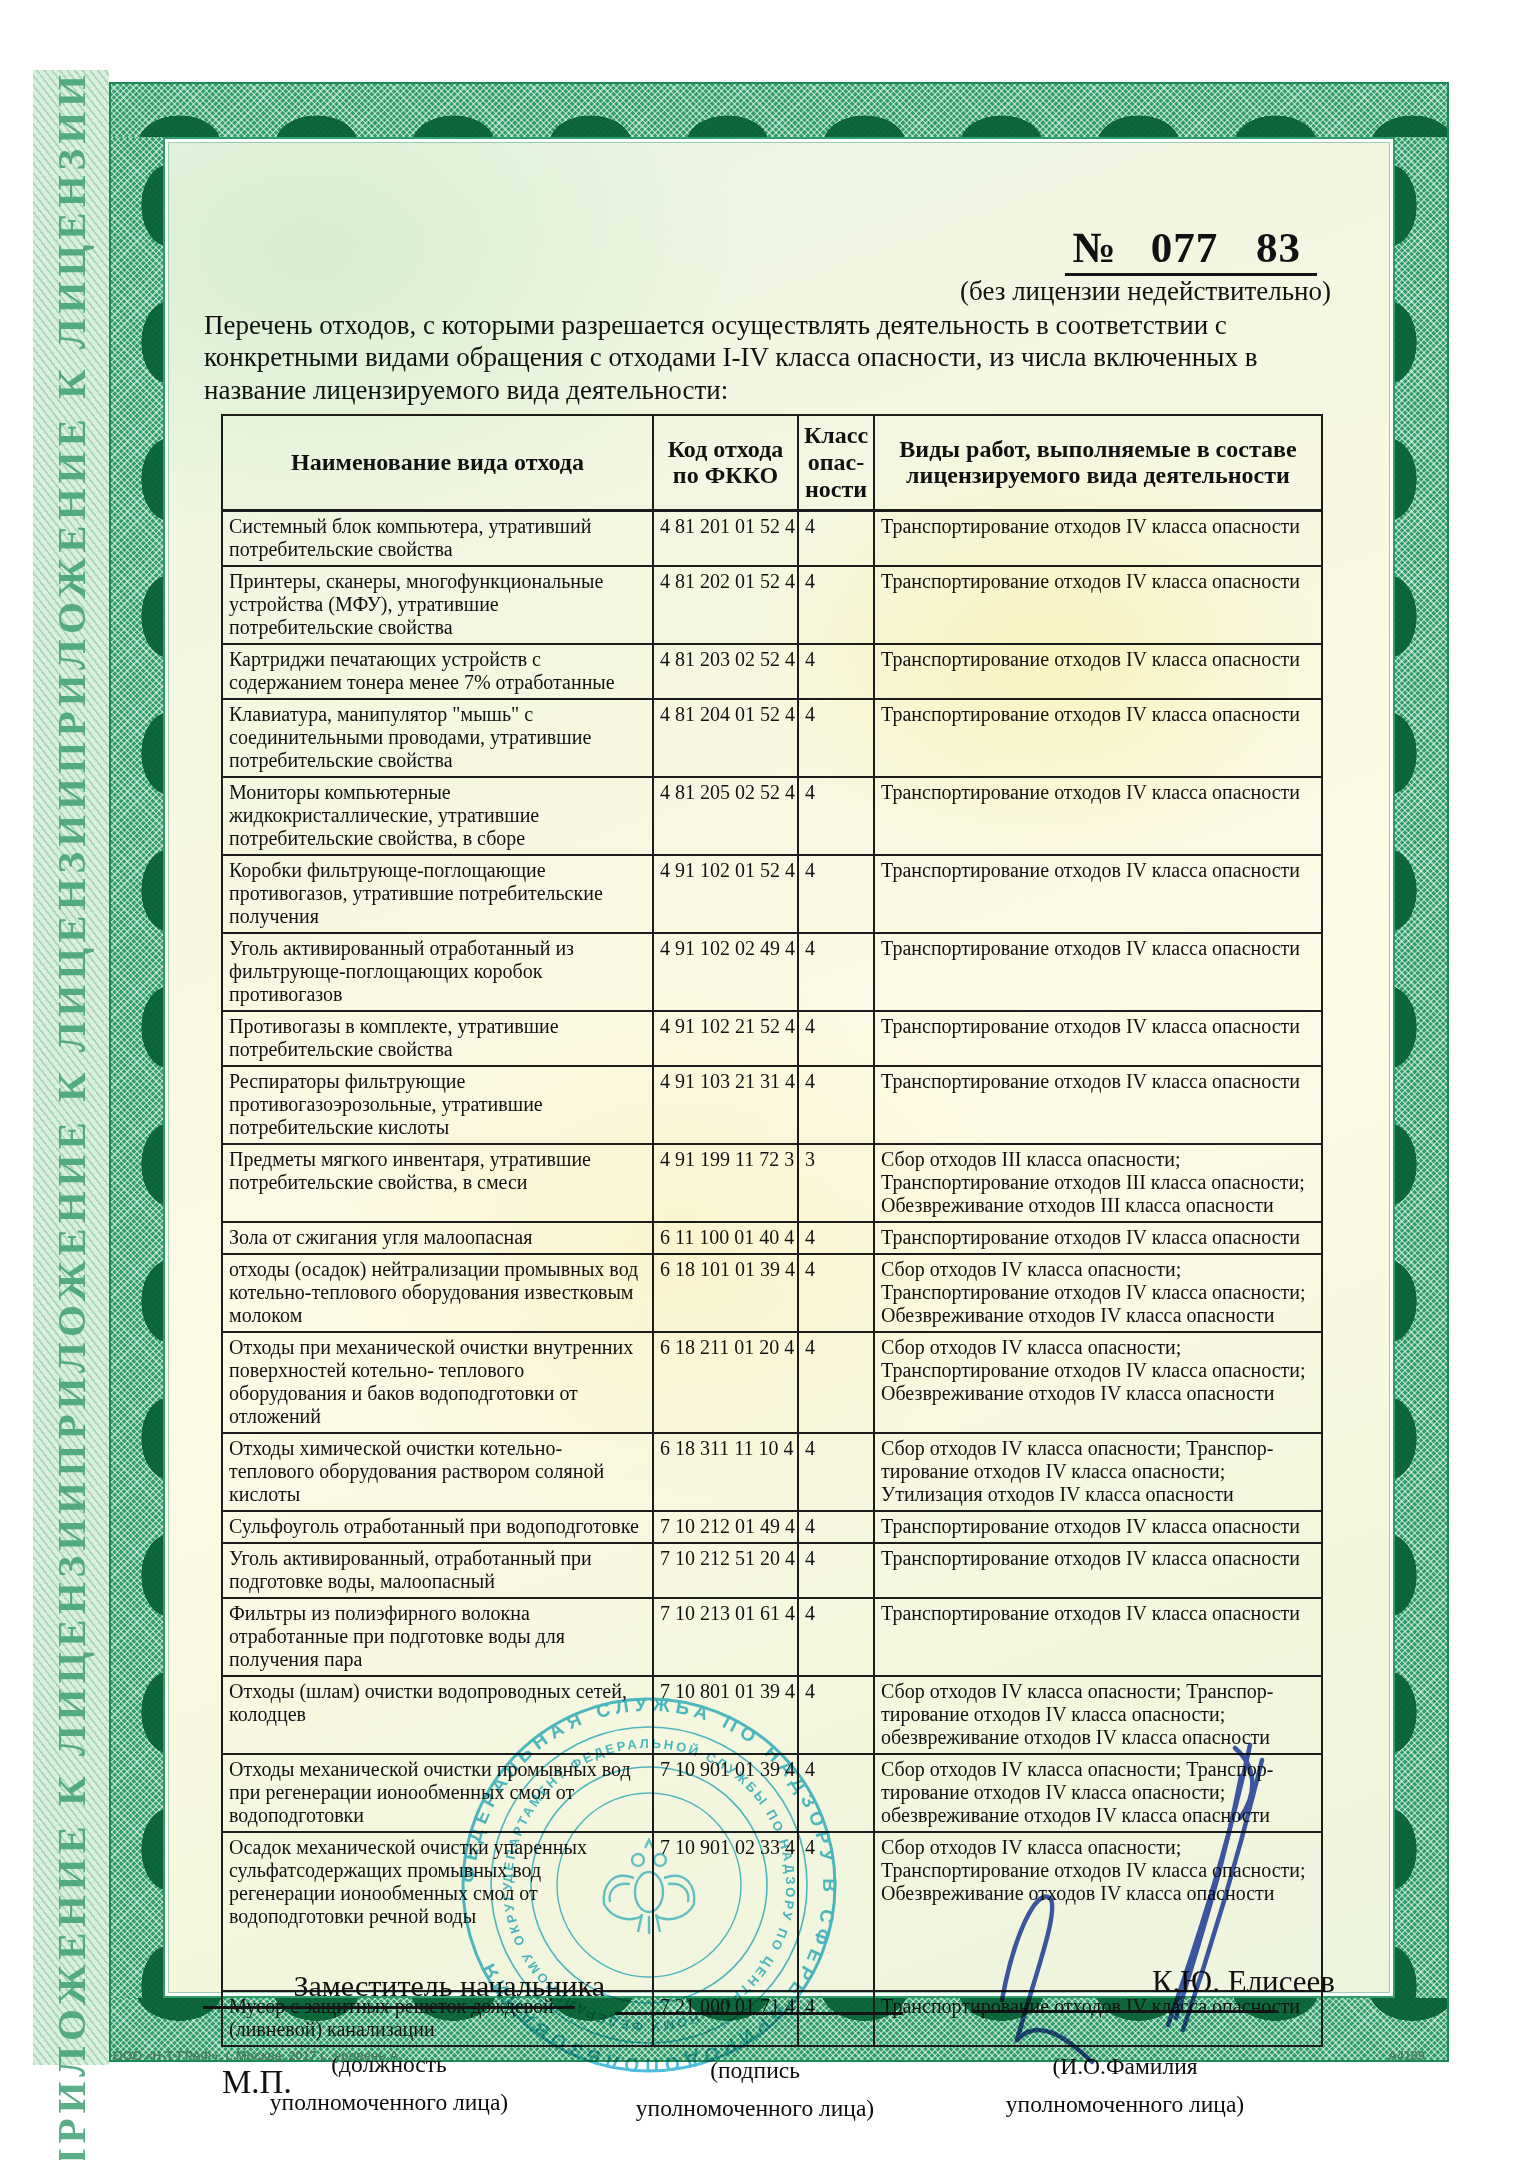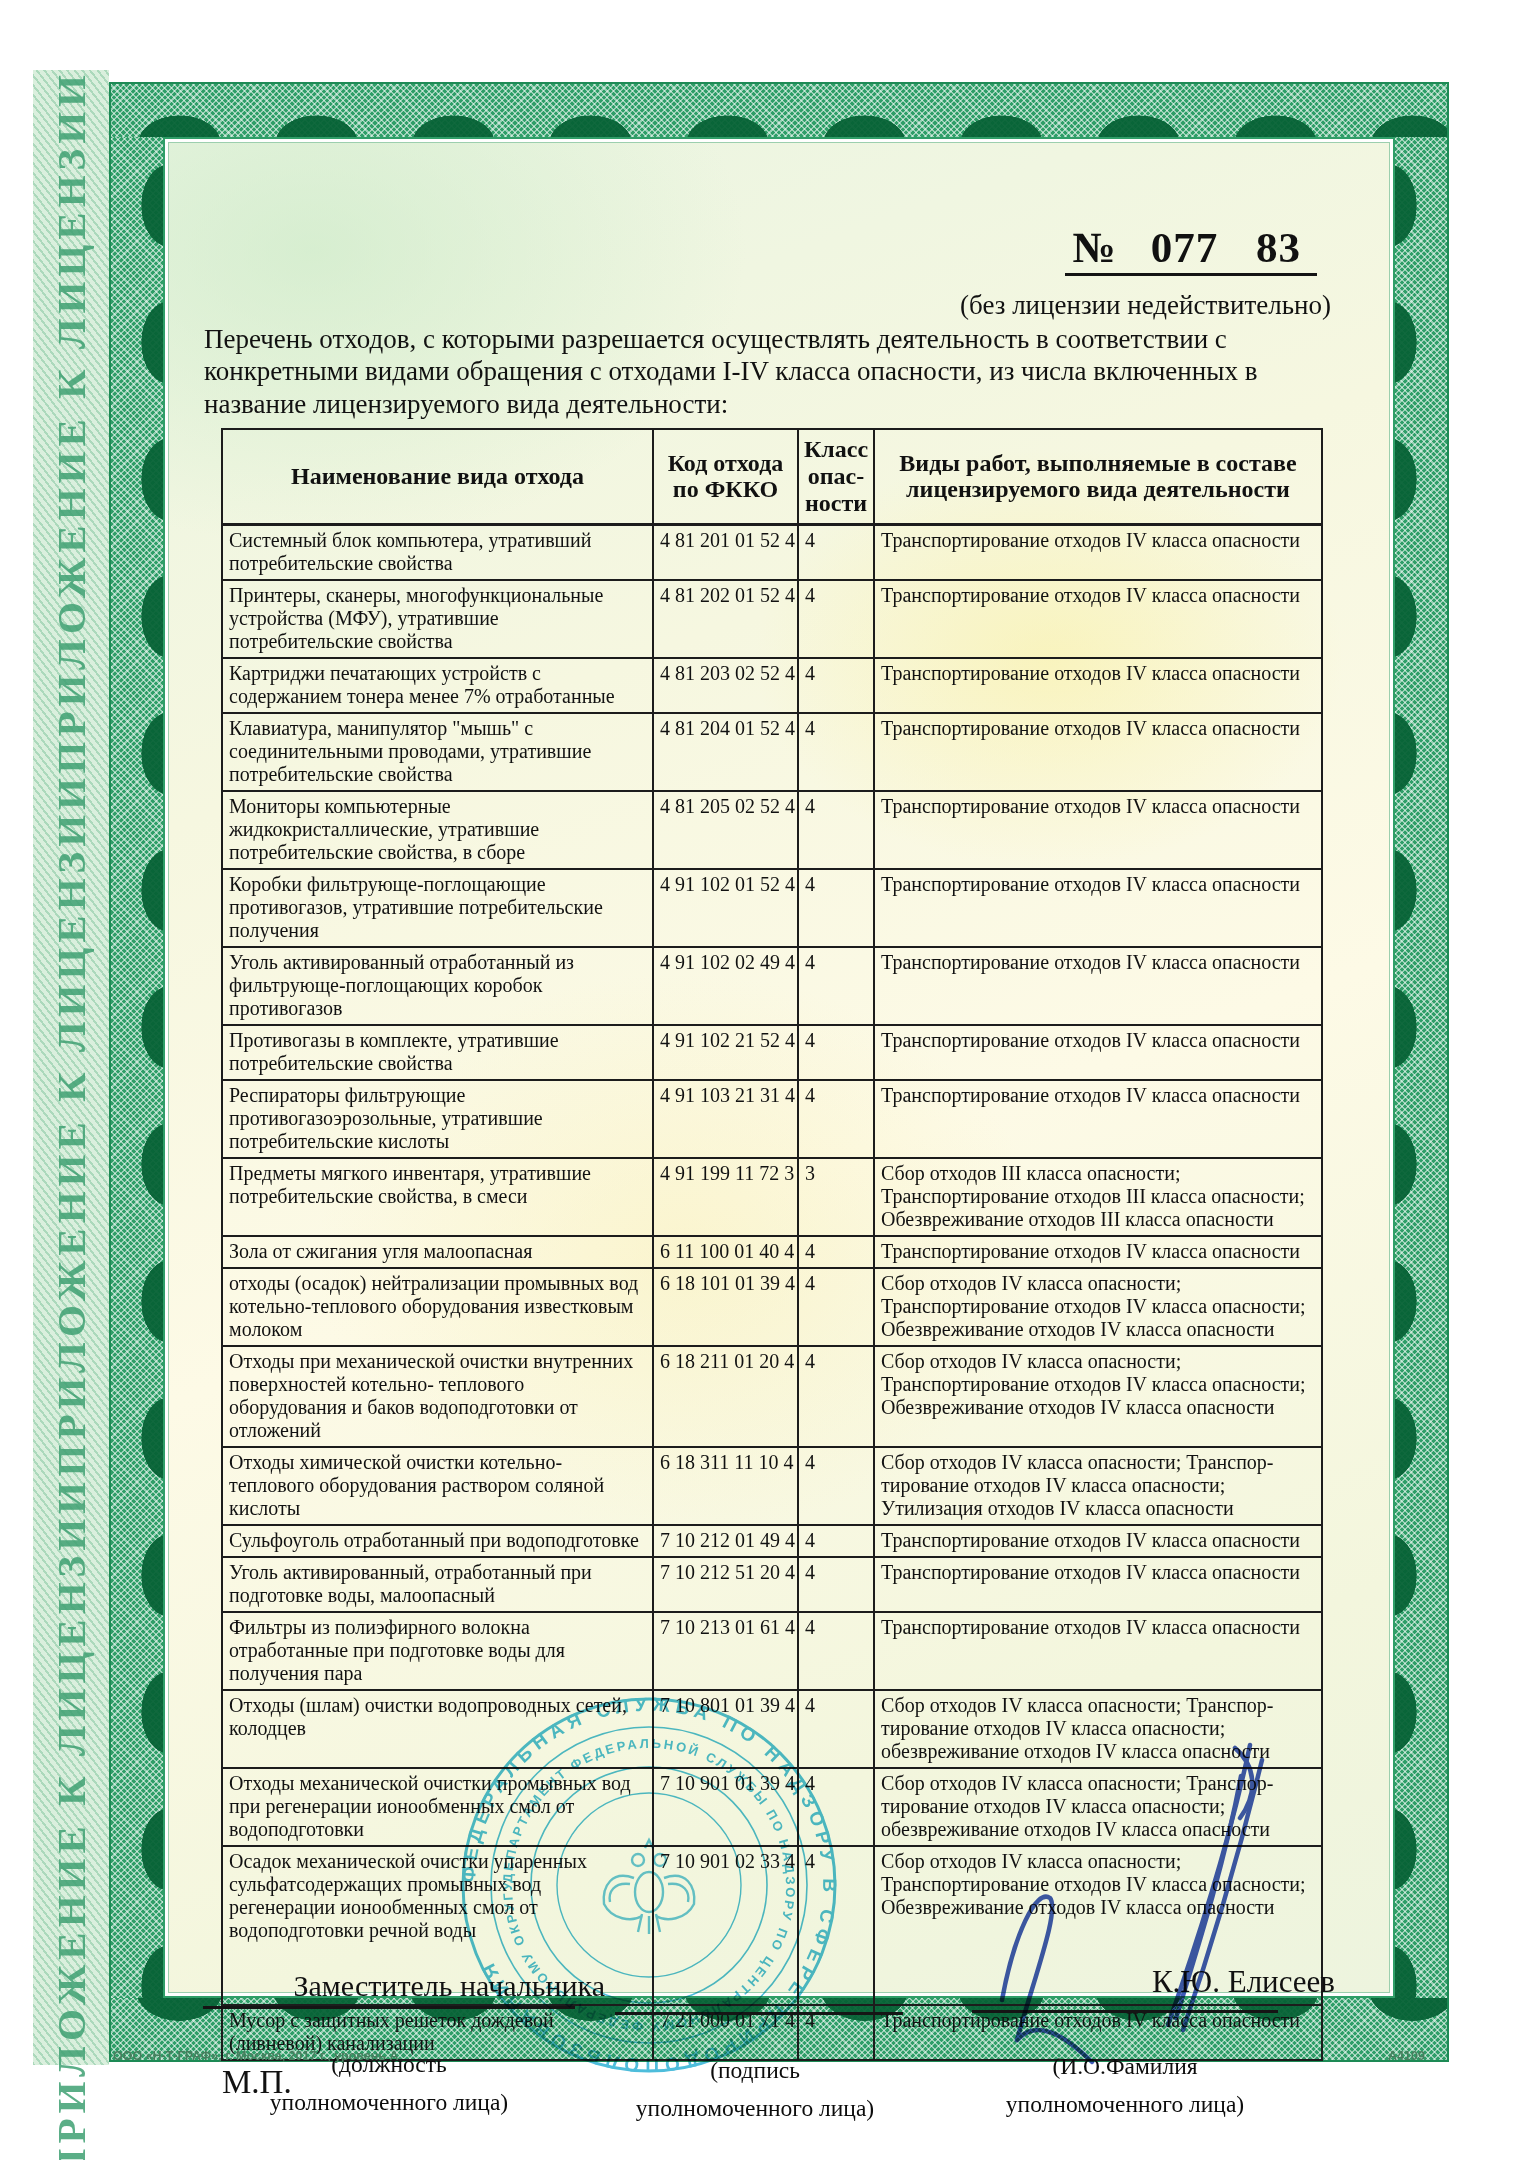--- a/index.html
+++ b/index.html
@@ -49,21 +49,21 @@
       radial-gradient(420px 300px at 72% 28%,rgba(250,240,160,.55),rgba(250,240,160,0) 70%),
       radial-gradient(520px 400px at 42% 60%,rgba(246,236,168,.38),rgba(246,236,168,0) 70%),
       radial-gradient(620px 420px at 12% 6%,rgba(203,234,199,.65),rgba(203,234,199,0) 70%),
       linear-gradient(160deg,#eaf5e2 0%,#f6f7e0 30%,#fdfae6 55%,#f3f6dd 82%,#edf4de 100%);}
 
   .num-line{margin-top:84px;text-align:right;padding-right:76px;}
   .num-wrap{display:inline-block;border-bottom:3px solid #141414;padding:0 16px 1px 8px;
     font-size:43px;font-weight:600;letter-spacing:1px;}
   .num-wrap .no{margin-right:34px;}
   .num-wrap .val{word-spacing:26px;}
-  .invalid-note{text-align:right;padding-right:62px;font-size:27px;margin-top:14px;}
+  .invalid-note{text-align:right;padding-right:62px;font-size:27px;margin-top:0;}
   .title{width:1150px;margin:2px auto 0;text-align:left;font-size:27px;line-height:1.2;}
 
   table.waste{margin:8px 0 0 56px;width:1100px;border-collapse:collapse;table-layout:fixed;}
   table.waste th,table.waste td{border:2px solid #1c1c1c;vertical-align:top;}
   table.waste th{vertical-align:middle;font-size:24px;font-weight:700;text-align:center;
     padding:6px 4px;line-height:1.12;border-bottom-width:3px;}
   table.waste td{font-size:20px;line-height:1.15;padding:3px 6px 4px 6px;}
   td.c-name{padding-right:26px;}
   td.c-code{white-space:nowrap;padding-left:5px;padding-right:2px;font-size:19.5px;}
   td.c-class{padding-left:5px;}

